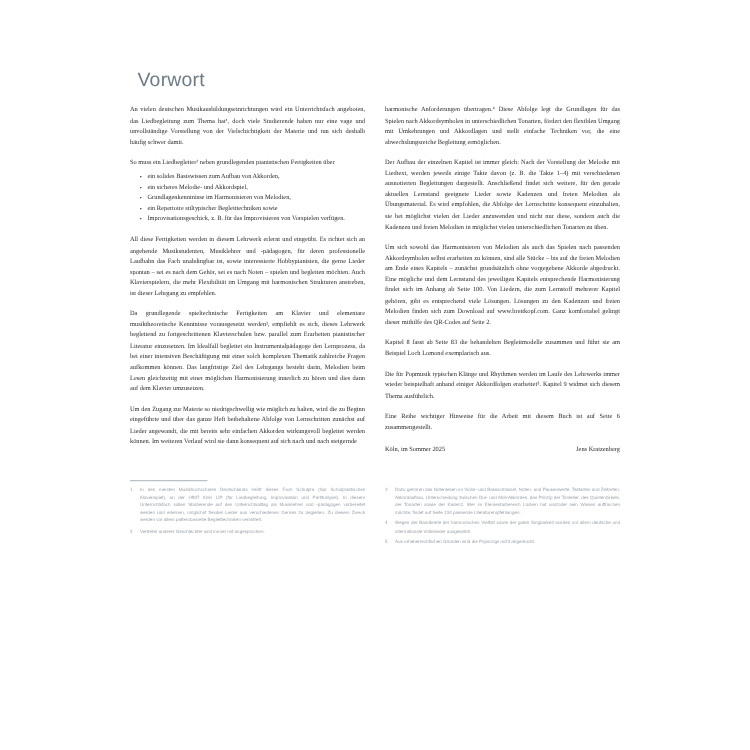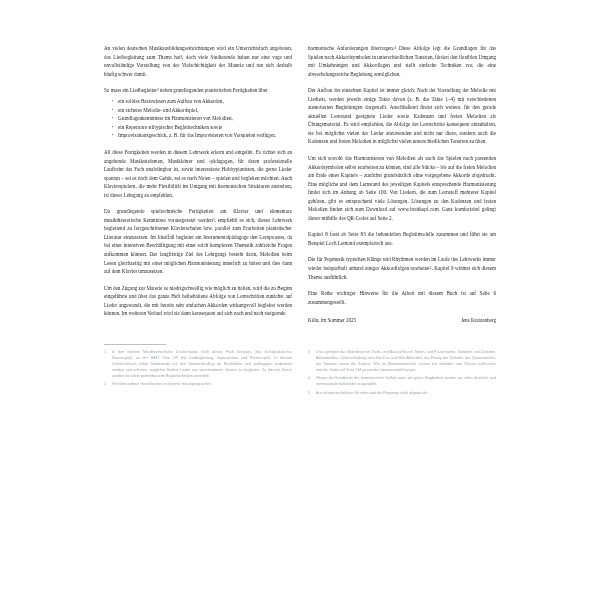--- a/index.html
+++ b/index.html
@@ -124,20 +124,21 @@
     hyphens: auto;
     -webkit-hyphens: auto;
   }
 </style>
 </head>
 <body>
 
 <div class="page">
   <div class="page-inner">
 
+    <h1 class="heading">Vorwort</h1>
 
     <div class="columns">
 
       <div class="col">
         <p>An vielen deutschen Musikausbildungseinrichtungen wird ein Unterrichtsfach angeboten, das Liedbegleitung zum Thema hat¹, doch viele Studierende haben nur eine vage und unvollständige Vorstellung von der Vielschichtigkeit der Materie und tun sich deshalb häufig schwer damit.</p>
         <p class="tight">So muss ein Liedbegleiter² neben grundlegenden pianistischen Fertigkeiten über</p>
         <ul>
           <li>ein solides Basiswissen zum Aufbau von Akkorden,</li>
           <li>ein sicheres Melodie- und Akkordspiel,</li>
           <li>Grundlagenkenntnisse im Harmonisieren von Melodien,</li>

